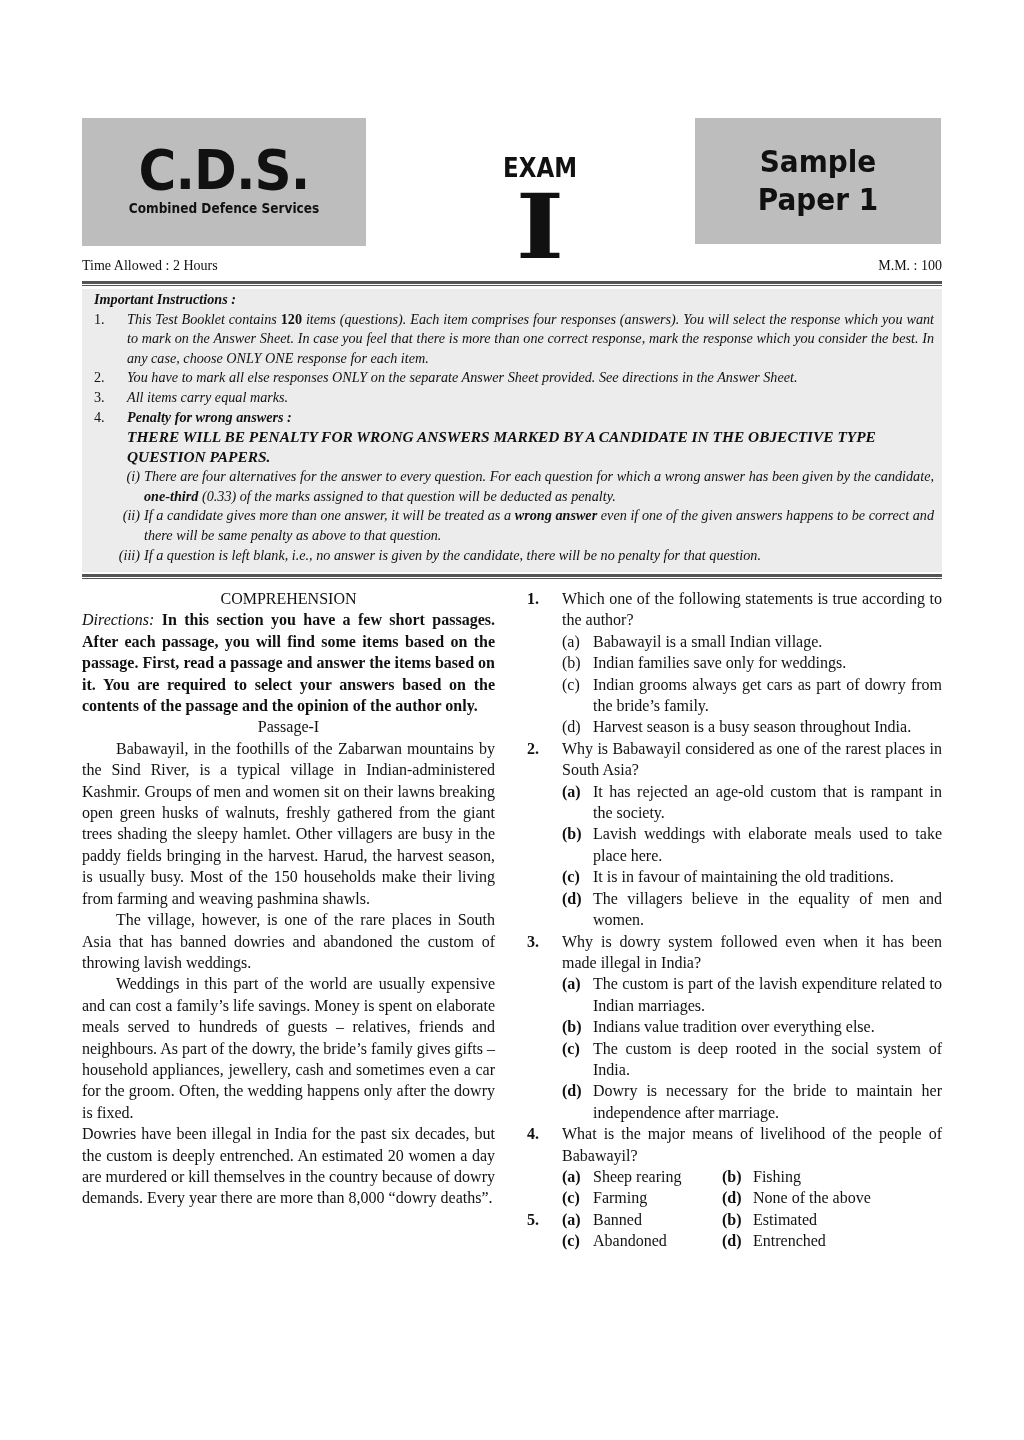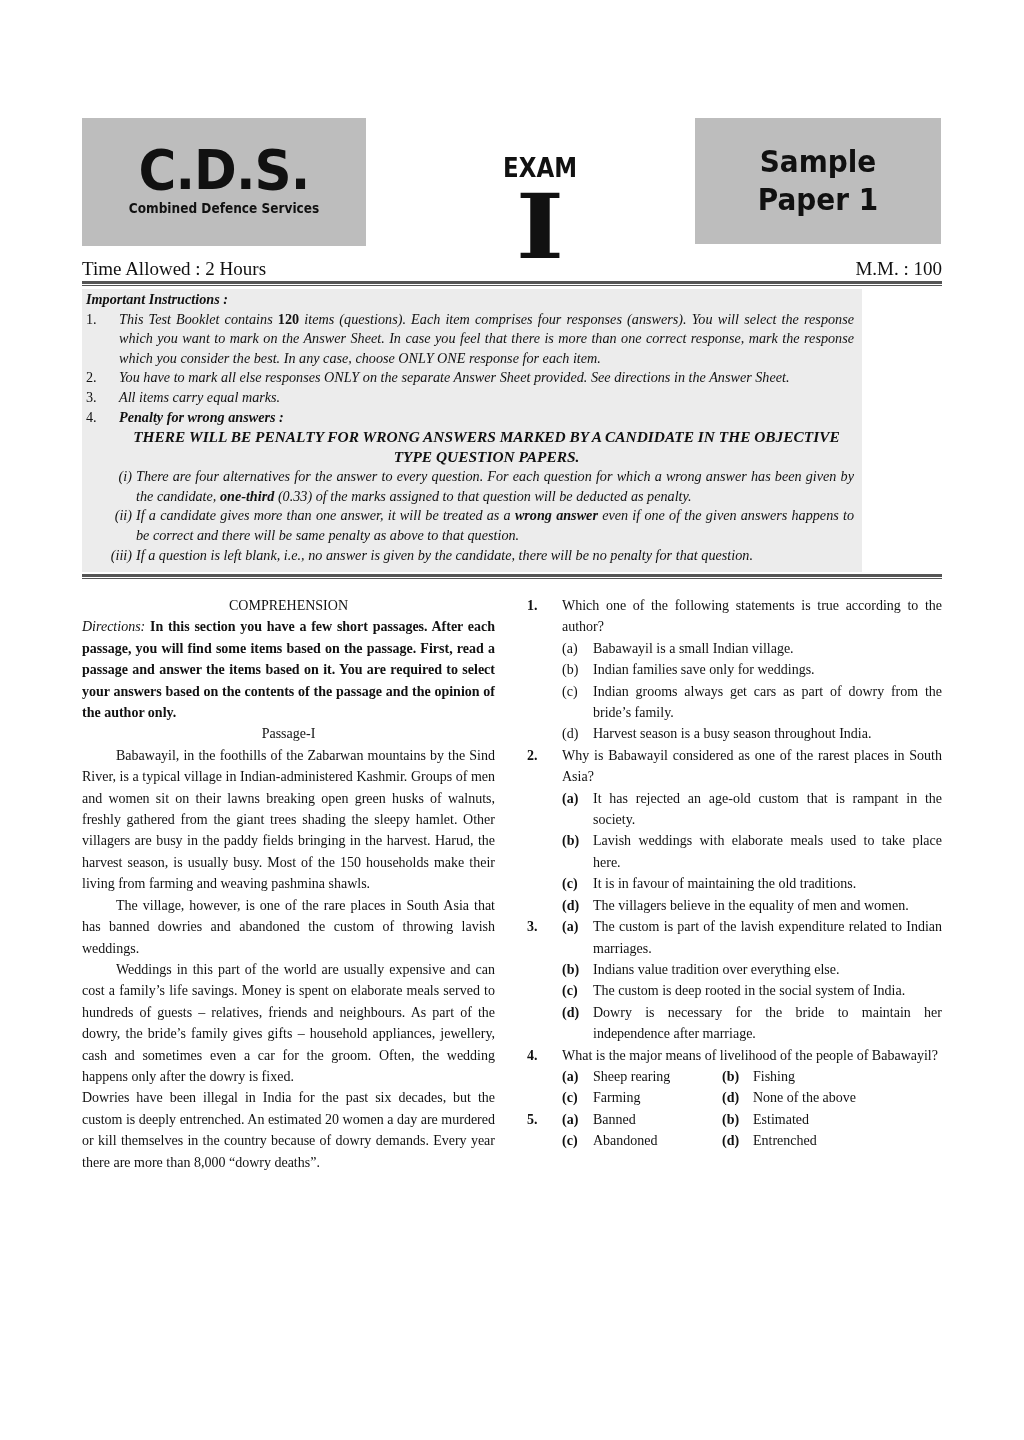--- a/index.html
+++ b/index.html
@@ -8,34 +8,34 @@
   .hdr-box { position: absolute; background: #bdbdbd; }
   .cds-box { left: 82px; top: 118px; width: 284px; height: 128px; text-align: center; }
   .cds-title { font-family: "DejaVu Sans", sans-serif; font-weight: bold; font-size: 56px; line-height: 1; margin-top: 24px; letter-spacing: -1px; transform: scaleX(0.92); }
   .cds-sub { font-family: "DejaVu Sans", sans-serif; font-weight: bold; font-size: 13.5px; margin-top: 2px; transform: scaleX(0.9); }
   .exam-center { position: absolute; left: 480px; top: 115px; width: 120px; text-align: center; margin-top: 39px; }
   .exam-label { font-family: "DejaVu Sans", sans-serif; font-weight: bold; font-size: 27px; line-height: 1; transform: scaleX(0.85); }
   .exam-numeral { font-family: "DejaVu Serif", serif; font-weight: bold; font-size: 90px; line-height: 1; margin-top: 0px; transform: scaleX(1.15); }
   .sample-box { left: 695px; top: 118px; width: 246px; height: 126px; text-align: center; }
   .sample-text { font-family: "DejaVu Sans", sans-serif; font-weight: bold; font-size: 31px; line-height: 38px; margin-top: 24px; transform: scaleX(0.9); }
 
-  .meta-row { position: absolute; left: 82px; top: 258px; width: 860px; display: flex; justify-content: space-between; font-size: 19px; text-align: center; }
+  .meta-row { position: absolute; left: 82px; top: 258px; width: 860px; display: flex; justify-content: space-between; font-size: 14px; text-align: center; }
   .rule-double { position: absolute; left: 82px; width: 860px; height: 5px; border-top: 3px solid #555; border-bottom: 1px solid #555; box-sizing: border-box; }
 
-  .instructions { position: absolute; left: 82px; top: 289px; width: 780px; height: 283px; background: #ececec; font-style: italic; font-size: 14.2px; line-height: 19.6px; box-sizing: border-box; padding: 1px 8px 0 4px; }
+  .instructions { position: absolute; left: 82px; top: 289px; width: 860px; height: 283px; background: #ececec; font-style: italic; font-size: 14.2px; line-height: 19.6px; box-sizing: border-box; padding: 1px 8px 0 12px; }
   .instr-title { font-weight: bold; }
   .instr-item { display: flex; }
   .instr-num { width: 33px; flex: none; font-style: normal; }
   .instr-body { flex: 1; text-align: justify; }
   .instr-bold-caps { font-weight: bold; font-size: 15.4px; line-height: 20px; }
   .sub-item { display: flex; padding-left: 10px; }
   .sub-num { width: 36px; flex: none; text-align: right; padding-right: 4px; }
   .b { font-weight: bold; }
 
-  .col { position: absolute; font-size: 14px; line-height: 21.4px; margin-top: 7px; }
+  .col { position: absolute; font-size: 16px; line-height: 21.4px; }
   .left-col { left: 82px; top: 588px; width: 413px; text-align: justify; }
   .right-col { left: 527px; top: 588px; width: 415px; }
   .center { text-align: center; }
   .section-title { text-align: center; font-weight: normal; }
   .directions { font-weight: bold; text-align: justify; }
   .directions .dir-label { font-style: italic; font-weight: normal; }
   .para { text-indent: 34px; margin: 0; text-align: justify; }
   .para.noindent { text-indent: 0; }
 
   .q { display: flex; }
@@ -90,21 +90,21 @@
 
   <div class="instr-item">
     <span class="instr-num">3.</span>
     <span class="instr-body">All items carry equal marks.</span>
   </div>
 
   <div class="instr-item">
     <span class="instr-num">4.</span>
     <div class="instr-body">
       <div class="b">Penalty for wrong answers :</div>
-      <div class="instr-bold-caps" style="text-align:center;">THERE WILL BE PENALTY FOR WRONG ANSWERS MARKED BY A CANDIDATE IN THE OBJECTIVE TYPE QUESTION PAPERS.</div>
+      <div class="instr-bold-caps" style="text-align:left;">THERE WILL BE PENALTY FOR WRONG ANSWERS MARKED BY A CANDIDATE IN THE OBJECTIVE TYPE QUESTION PAPERS.</div>
     </div>
   </div>
 
   <div class="sub-item">
     <span class="sub-num">(i)</span>
     <span class="instr-body"><span>There are four alternatives for the answer to every question. For each question for which a wrong answer has been given by the candidate, </span><span class="b">one-third</span><span> (0.33) of the marks assigned to that question will be deducted as penalty.</span></span>
   </div>
 
   <div class="sub-item">
     <span class="sub-num">(ii)</span>
@@ -173,20 +173,21 @@
       <div class="opt opt-bold">
           <span class="opt-letter">(d)</span>
           <span class="opt-text">The villagers believe in the equality of men and women.</span>
         </div>
     </div>
   </div>
 
   <div class="q">
     <span class="q-num">3.</span>
     <div class="q-body">
+      <div>Why is dowry system followed even when it has been made illegal in India?</div>
       <div class="opt opt-bold">
           <span class="opt-letter">(a)</span>
           <span class="opt-text">The custom is part of the lavish expenditure related to Indian marriages.</span>
         </div>
       <div class="opt opt-bold">
           <span class="opt-letter">(b)</span>
           <span class="opt-text">Indians value tradition over everything else.</span>
         </div>
       <div class="opt opt-bold">
           <span class="opt-letter">(c)</span>

